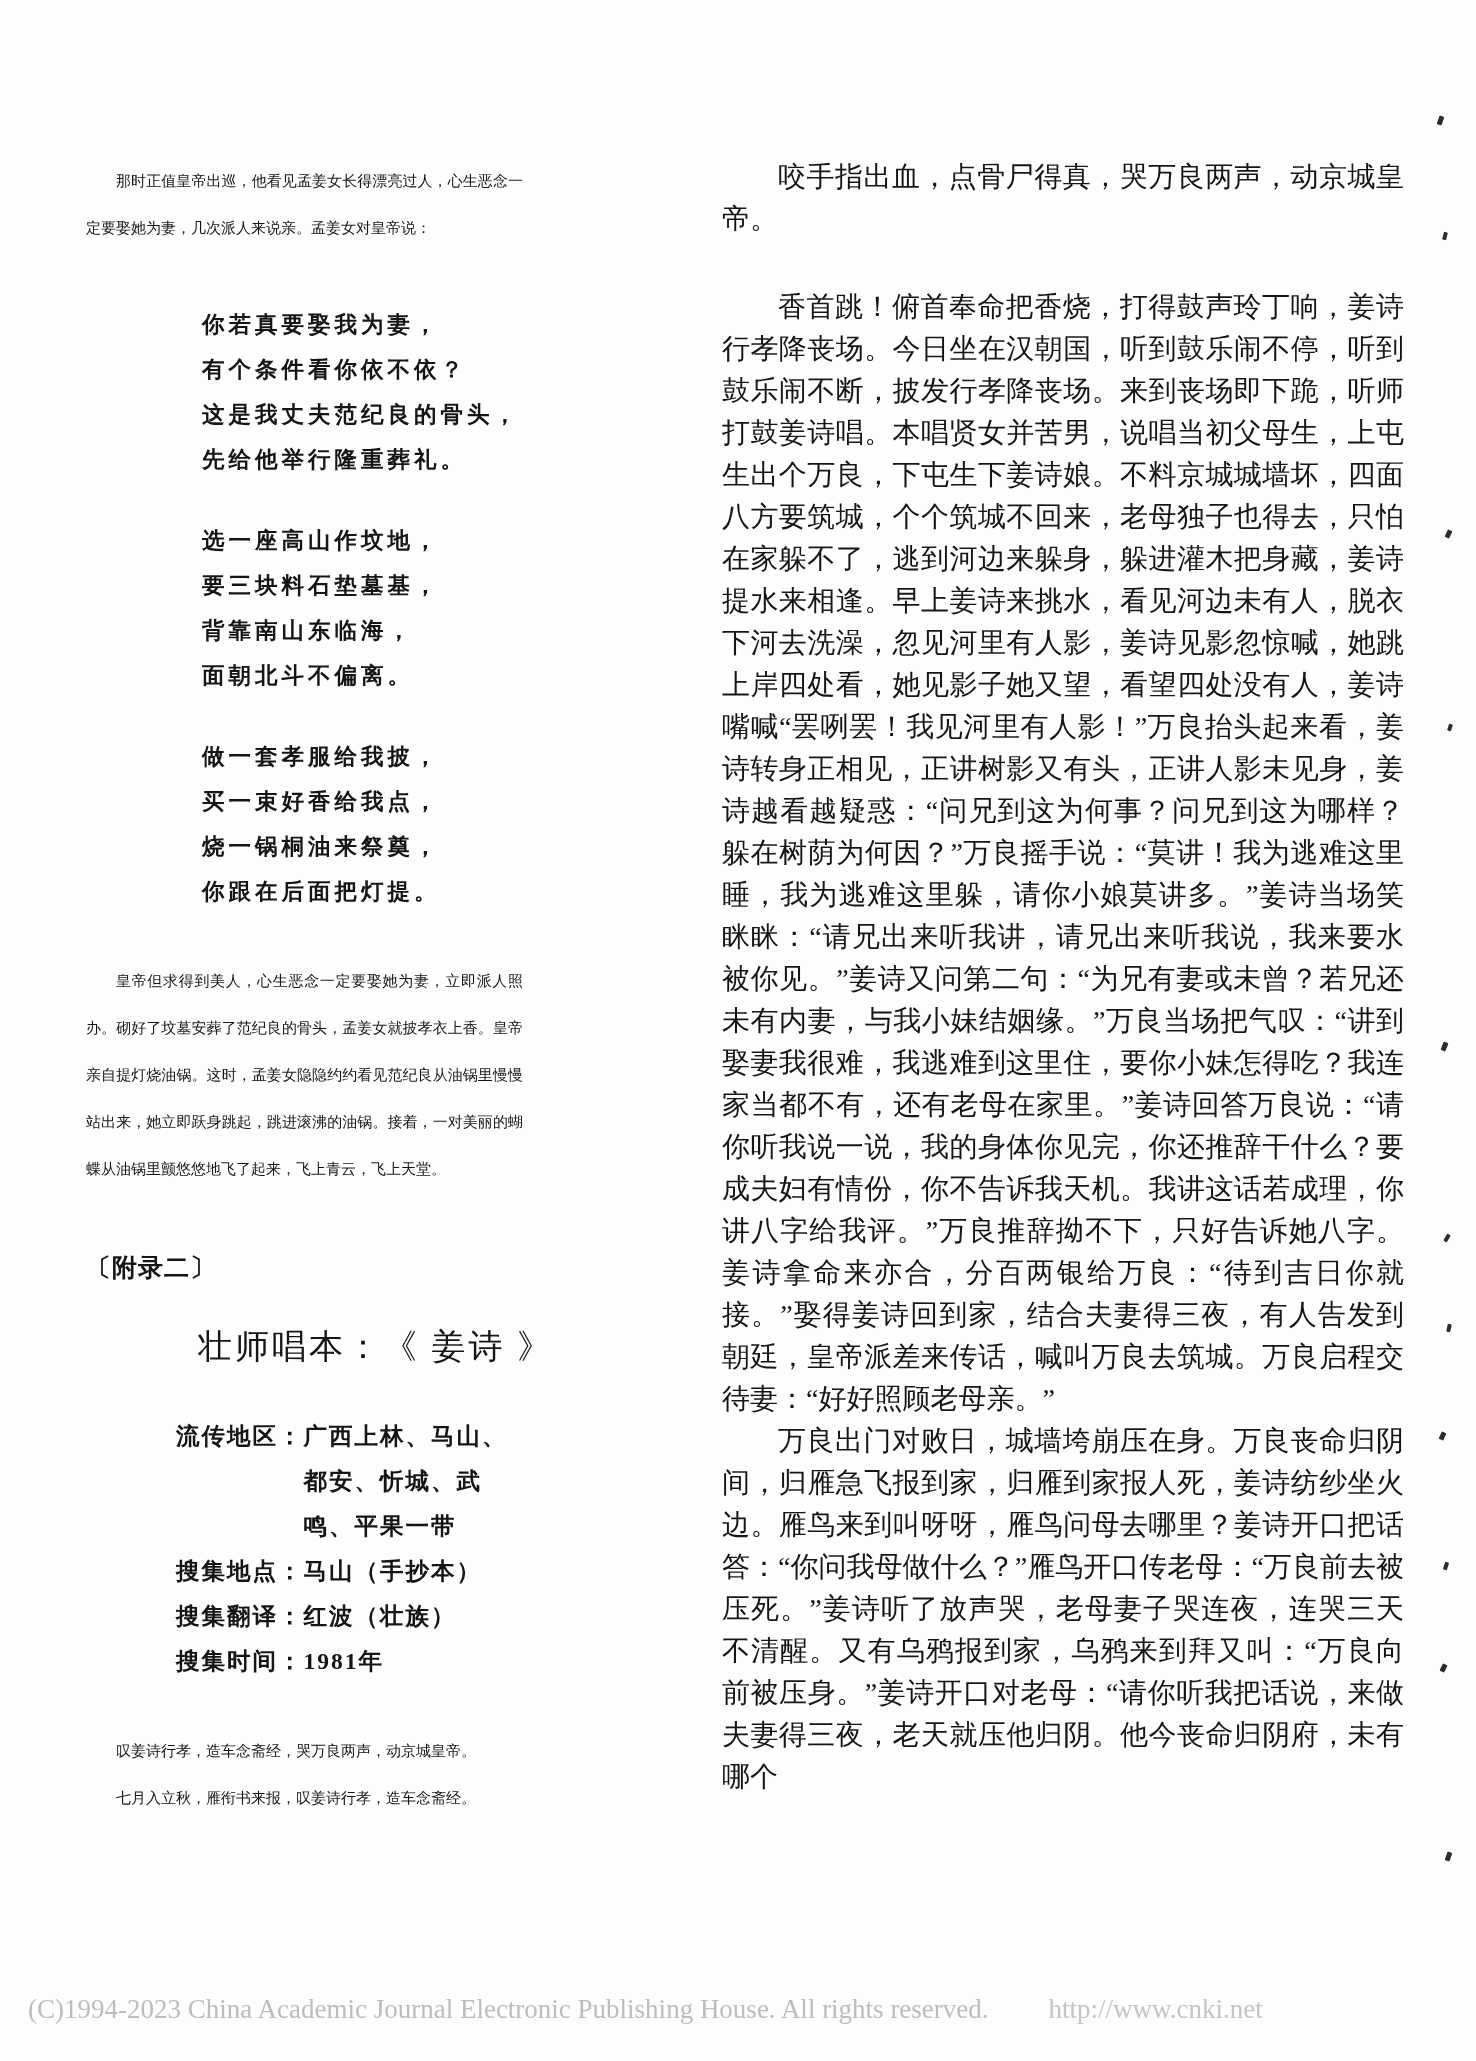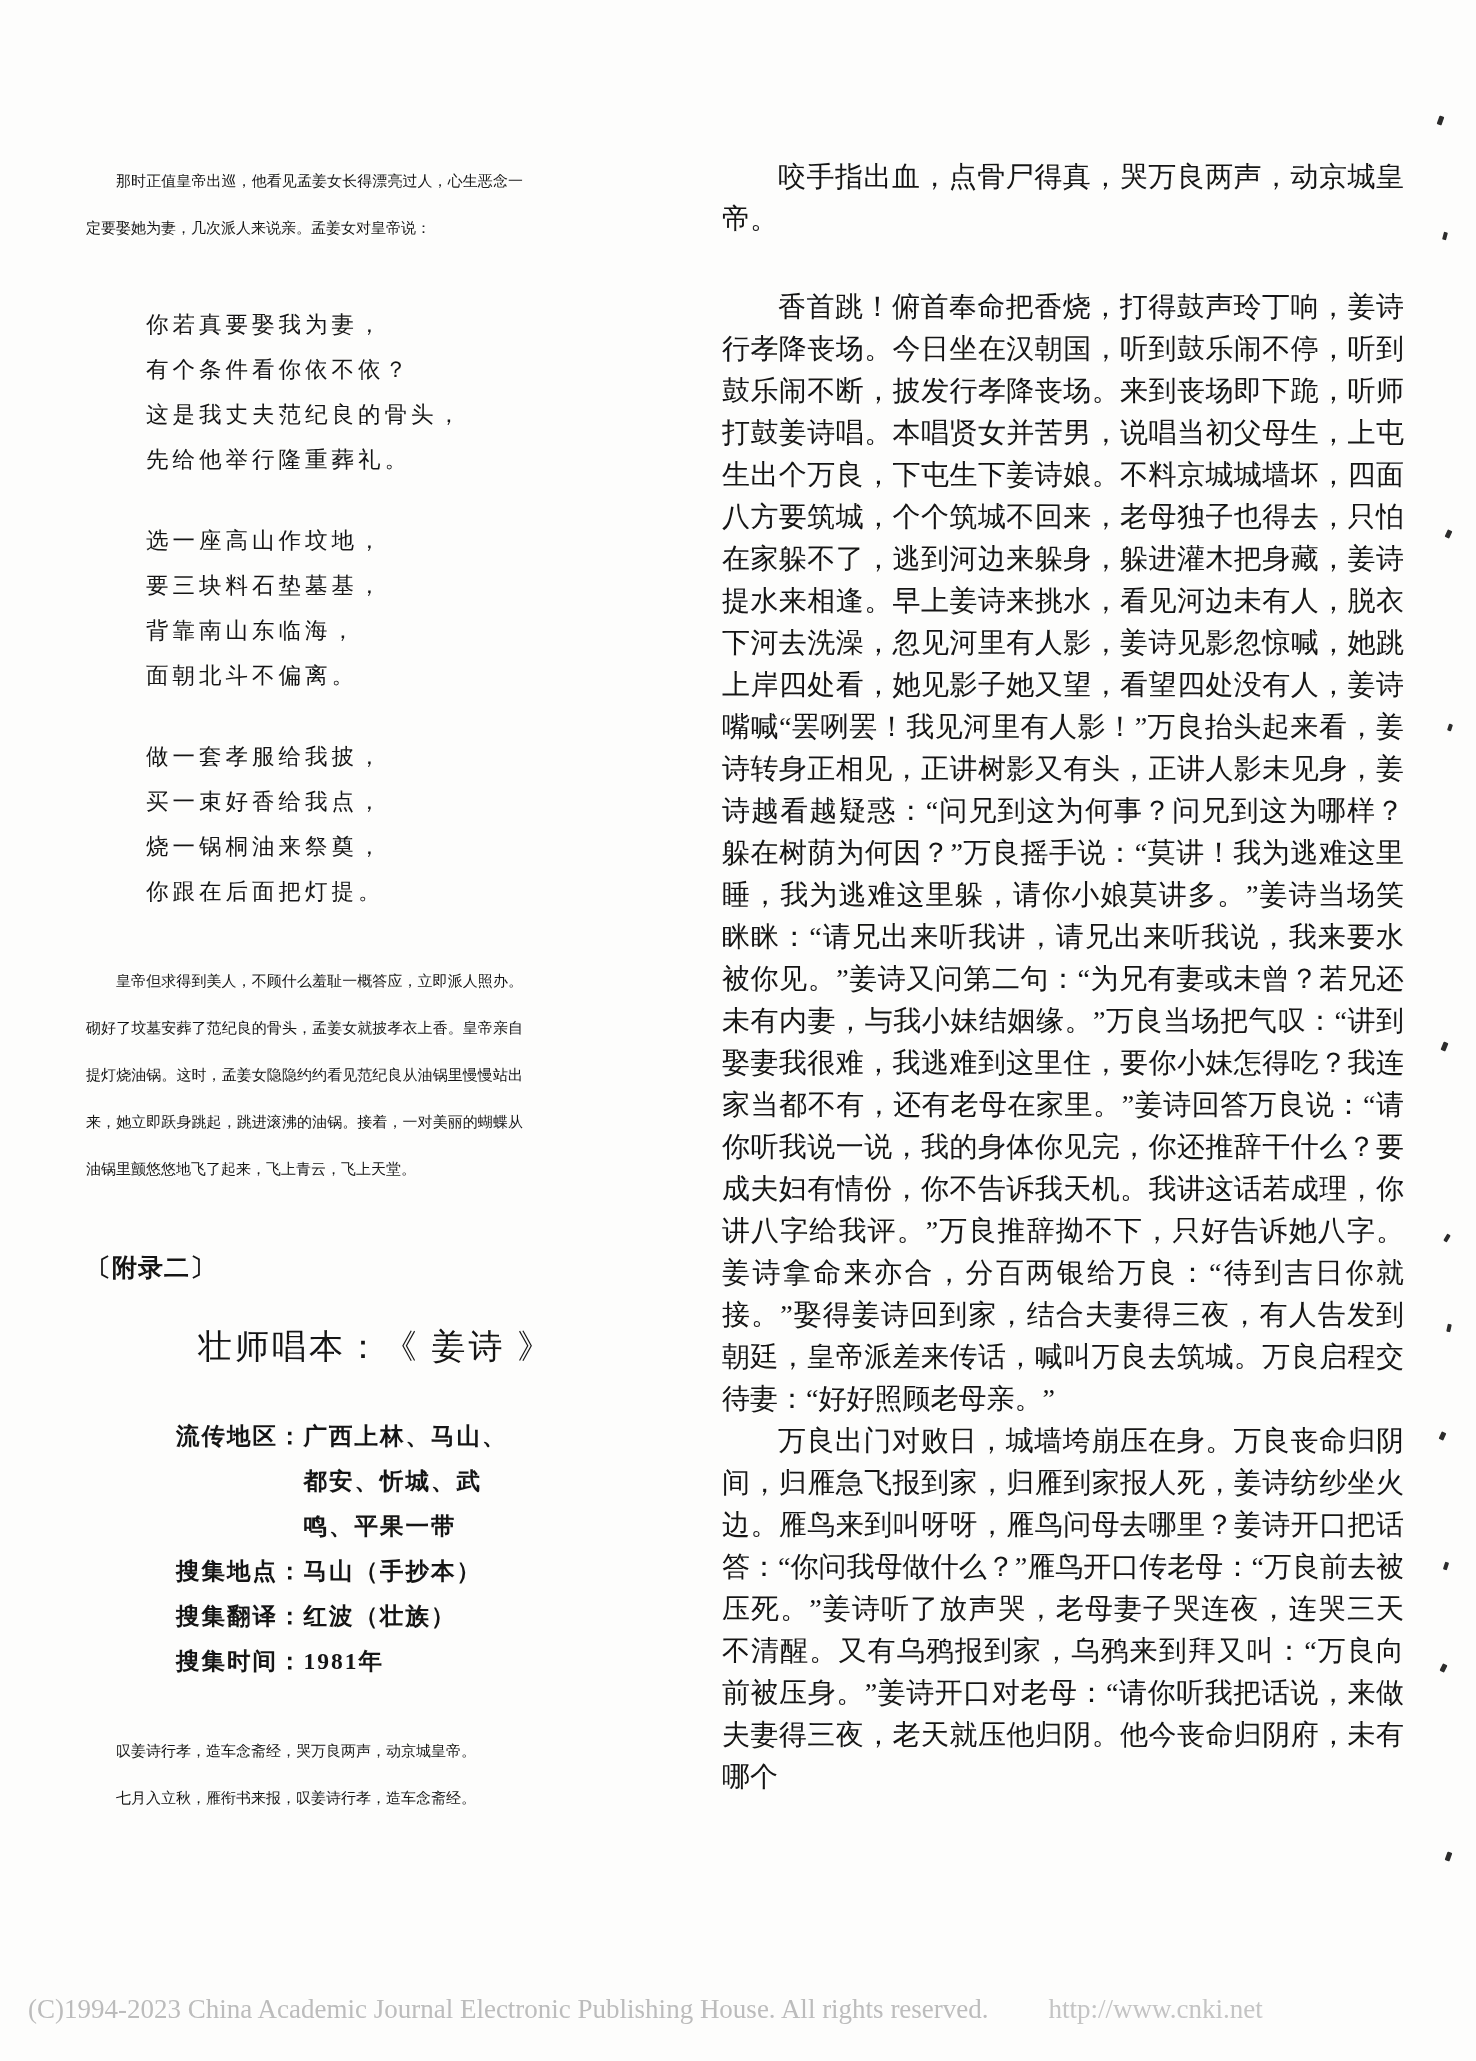--- a/index.html
+++ b/index.html
@@ -6,21 +6,21 @@
   body{
     width:1476px;height:2061px;position:relative;
     background:#fdfdfc;color:#151515;
     font-family:"Liberation Serif","DejaVu Serif",serif;
     overflow:hidden;
   }
   
   .left-col{position:absolute;left:86px;top:158px;width:437px;}
   .left-col p{margin:0;font-size:15px;line-height:47px;text-align:justify;}
   .indent{text-indent:2em;}
-  .verse{margin:50px 0 0 60px;font-weight:normal;font-size:22.5px;line-height:45px;letter-spacing:4px;}
+  .verse{margin:50px 0 0 116px;font-weight:bold;font-size:22.5px;line-height:45px;letter-spacing:4px;}
   .verse + .verse{margin-top:36px;}
   .verse div{white-space:nowrap;}
   .left-body2{margin-top:44px !important;}
   .appendix-label{margin-top:58px;font-weight:bold;font-size:25px;letter-spacing:1px;}
   .section-title{margin:40px 0 0 112px;font-weight:normal;font-size:34px;letter-spacing:3px;white-space:nowrap;}
   .meta{margin:44px 0 0 90px;font-weight:bold;font-size:23.5px;line-height:45px;letter-spacing:2px;}
   .meta-row{display:flex;align-items:flex-start;justify-content:center;}
   .meta-label{flex:0 0 auto;white-space:nowrap;}
   .meta-value{flex:1 1 auto;}
   
@@ -59,21 +59,21 @@
     <div>面朝北斗不偏离。</div>
   </div>
 
   <div class="verse">
     <div>做一套孝服给我披，</div>
     <div>买一束好香给我点，</div>
     <div>烧一锅桐油来祭奠，</div>
     <div>你跟在后面把灯提。</div>
   </div>
 
-  <p class="indent left-body2">皇帝但求得到美人，不顾什么羞耻一概答应，立即派人照办。砌好了坟墓安葬了范纪良的骨头，孟姜女就披孝衣上香。皇帝亲自提灯烧油锅。这时，孟姜女隐隐约约看见范纪良从油锅里慢慢站出来，她立即跃身跳起，跳进滚沸的油锅。接着，一对美丽的蝴蝶从油锅里颤悠悠地飞了起来，飞上青云，飞上天堂。</p>
+  <p class="indent left-body2">皇帝但求得到美人，心生恶念一定要娶她为妻，立即派人照办。砌好了坟墓安葬了范纪良的骨头，孟姜女就披孝衣上香。皇帝亲自提灯烧油锅。这时，孟姜女隐隐约约看见范纪良从油锅里慢慢站出来，她立即跃身跳起，跳进滚沸的油锅。接着，一对美丽的蝴蝶从油锅里颤悠悠地飞了起来，飞上青云，飞上天堂。</p>
 
   <div class="appendix-label">〔附录二〕</div>
 
   <div class="section-title">壮师唱本：《 姜诗 》</div>
 
   <div class="meta">
     <div class="meta-row">
       <span class="meta-label">流传地区：</span>
       <span class="meta-value">广西上林、马山、都安、忻城、武鸣、平果一带</span>
     </div>

